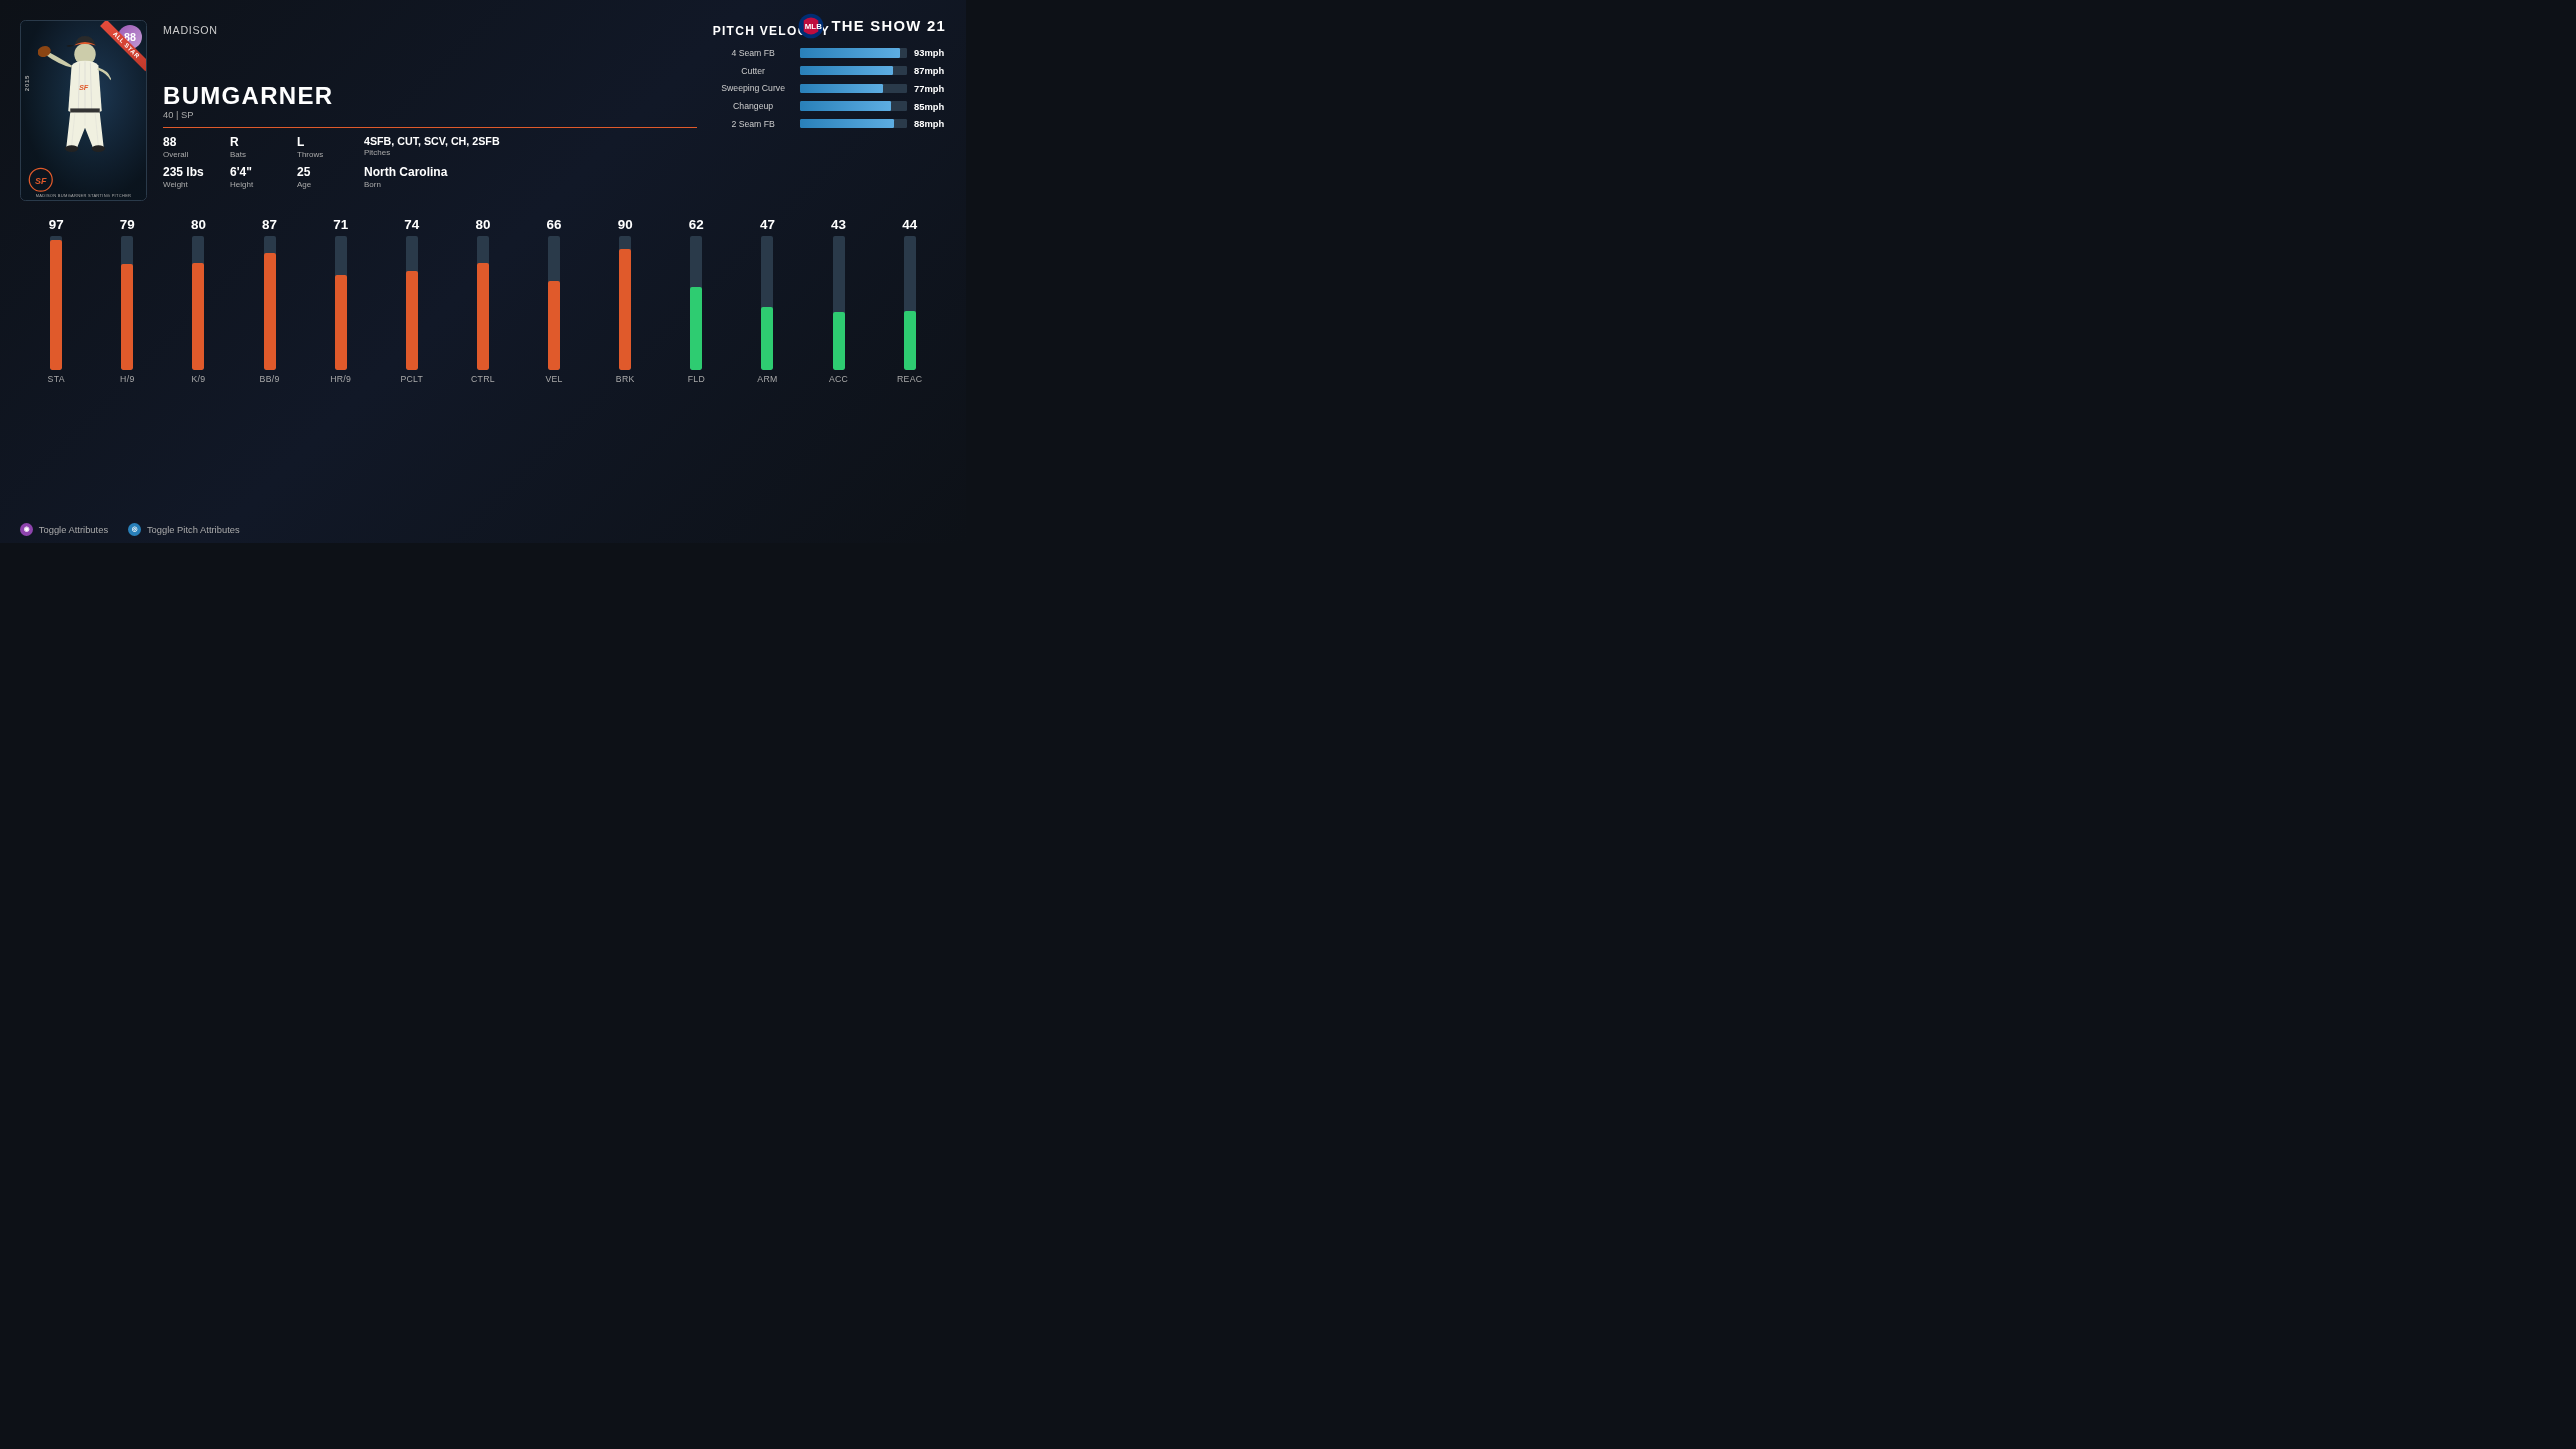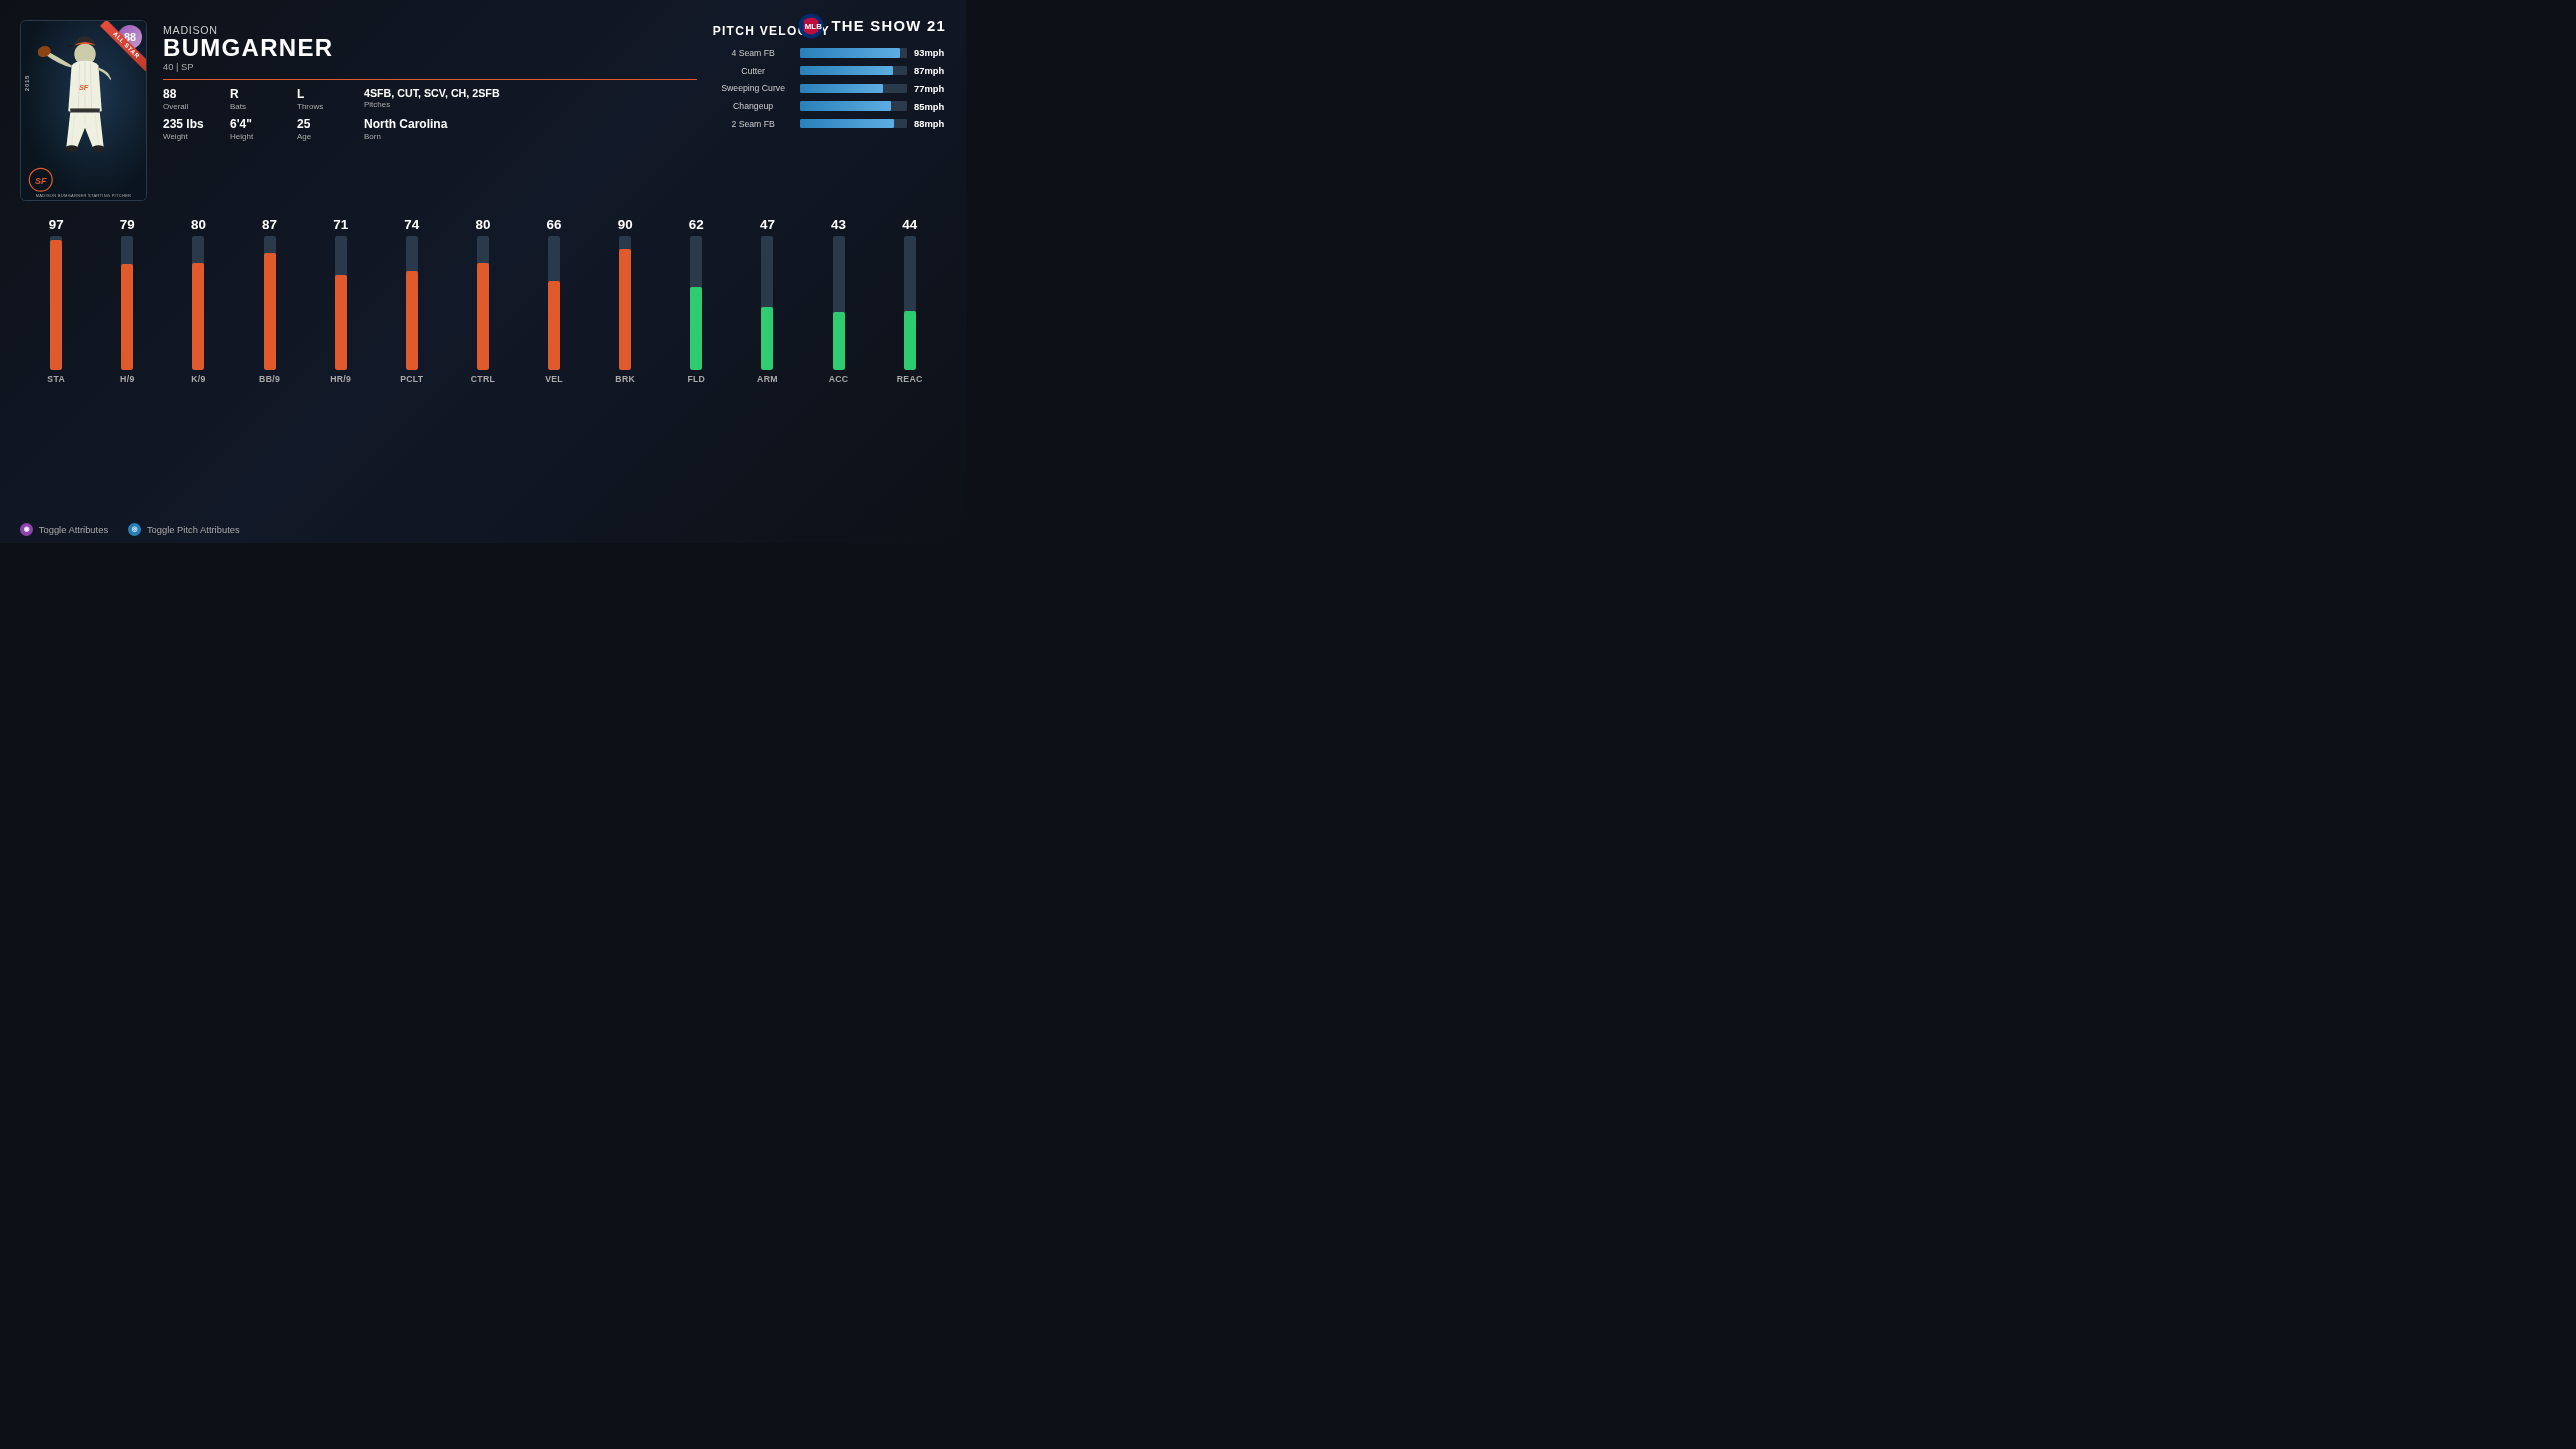--- a/index.html
+++ b/index.html
@@ -117,20 +117,21 @@
       letter-spacing: 0.7px;
     }
 
     .player-last-name {
       font-size: 24px;
       font-weight: 900;
       color: #ffffff;
       text-transform: uppercase;
       letter-spacing: 1.3px;
       line-height: 1.0;
+      margin-top: 48px;
     }
 
     .player-subtitle {
       font-size: 9.4px;
       color: #aaaaaa;
       margin-top: 1.3px;
     }
 
     .divider-line {
       height: 1.3px;
@@ -311,21 +312,21 @@
       background: #e05a2b;
     }
 
     .bar-teal {
       background: #2ecc71;
     }
 
     .attr-name {
       font-size: 8.7px;
       color: #aaaaaa;
-      font-weight: 700;
+      font-weight: 400;
       letter-spacing: 0.3px;
     }
 
     
     .footer-section {
       position: absolute;
       bottom: 7px;
       left: 20px;
       display: flex;
       align-items: center;

